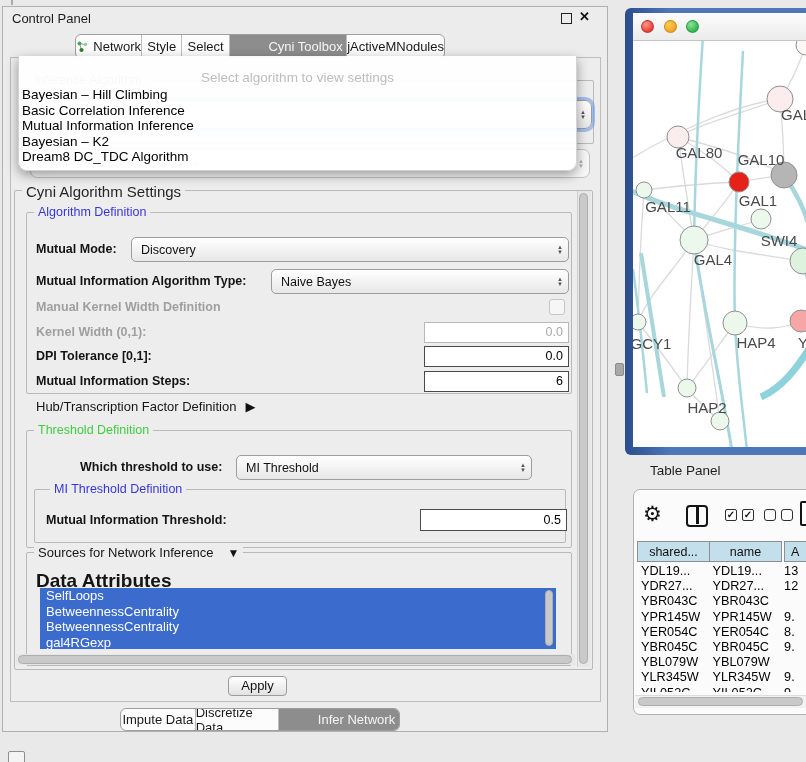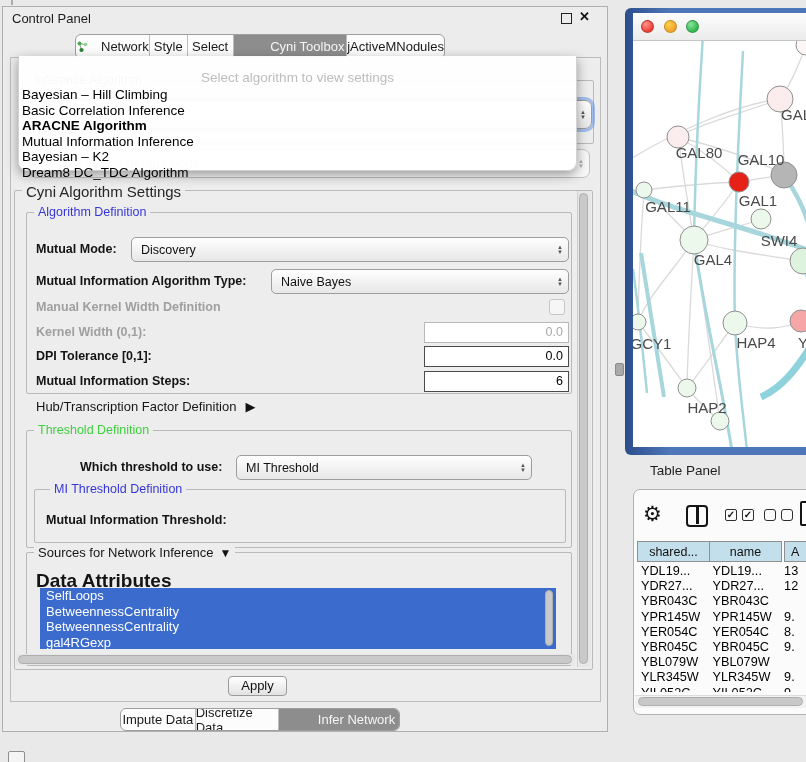--- a/index.html
+++ b/index.html
@@ -3,21 +3,21 @@
 <meta charset="utf-8">
 <style>
   html,body{margin:0;padding:0;}
   body{width:806px;height:762px;overflow:hidden;background:#e9e9e9;
        font-family:"Liberation Sans",sans-serif;-webkit-font-smoothing:antialiased;}
   #stage{position:relative;width:806px;height:762px;overflow:hidden;}
   .abs{position:absolute;}
   
   .panel{background:#ececec;border:1px solid #b0b0b0;}
   .seg{display:flex;border:1px solid #9e9e9e;border-radius:6px;background:#fcfcfc;overflow:hidden;}
-  .seg .sg{display:flex;align-items:center;justify-content:center;font-size:13px;color:#1a1a1a;border-left:1px solid #bdbdbd;gap:12px;}
+  .seg .sg{display:flex;align-items:center;justify-content:center;font-size:13px;color:#1a1a1a;border-left:1px solid #bdbdbd;gap:4px;}
   .seg .sg:first-child{border-left:none;}
   .seg .sel{background:#8d8d8d;color:#f5f5f5;padding-left:35px;}
   
   .grp{position:absolute;border:1px solid #b9b9b9;border-radius:2px;}
   .gttl{position:absolute;background:#ededed;padding:0 4px;font-size:12.5px;color:#262626;white-space:nowrap;}
   .blue{color:#3636d8;}
   .green{color:#3ecf3e;}
   .lblb{position:absolute;font-size:12.5px;font-weight:700;color:#141414;white-space:nowrap;}
   .lbldis{color:#9f9f9f;}
   .combo{position:absolute;height:23px;border:1px solid #9d9d9d;border-radius:5px;
@@ -116,21 +116,20 @@
     <span class="stepper" style="opacity:.45;">
       <span>▲</span>
         <span>▼</span>
     </span>
   </div>
 
   <div id="popup">
     <div class="pp-prompt">Select algorithm to view settings</div>
     <div class="pp-item">Bayesian – Hill Climbing</div>
     <div class="pp-item">Basic Correlation Inference</div>
-    <div class="pp-item pp-bold">ARACNE Algorithm</div>
     <div class="pp-item">Mutual Information Inference</div>
     <div class="pp-item">Bayesian – K2</div>
     <div class="pp-item">Dream8 DC_TDC Algorithm</div>
   </div>
 
   <div class="grp" style="left:14px;top:190px;width:577px;height:478px;"></div>
   <div class="gttl" style="left:22px;top:183px;font-size:15px;">Cyni Algorithm Settings</div>
   <div class="sbtrack" style="left:577px;top:191px;width:13px;height:476px;border-left:1px solid #cfcfcf;"></div>
   <div class="sbthumb" style="left:579px;top:193px;width:9px;height:471px;"></div>
 
@@ -180,23 +179,24 @@
     <span class="cval">MI Threshold</span>
     <span class="stepper">
         <span>▲</span>
         <span>▼</span>
       </span>
   </div>
 
   <div class="grp" style="left:34px;top:489px;width:530px;height:52px;"></div>
   <div class="gttl blue" style="left:50px;top:482px;">MI Threshold Definition</div>
   <div class="lblb" style="left:46px;top:513px;">Mutual Information Threshold:</div>
+  <div class="field fen" style="left:420px;top:509px;width:140px;height:20px;line-height:20px;">0.5</div>
 
   <div class="grp" style="left:26px;top:552px;width:544px;height:112px;"></div>
-  <div class="gttl" style="left:34px;top:545px;display:flex;align-items:center;gap:6px;font-size:13px;color:#161616;">
+  <div class="gttl" style="left:34px;top:545px;display:flex;align-items:center;gap:14px;font-size:13px;color:#161616;">
     <span>Sources for Network Inference</span>
     <span style="font-size:12px;color:#111;">▼</span>
   </div>
   <div class="lblb" style="left:36px;top:570px;font-size:19px;">Data Attributes</div>
 
   <div class="attr-list">
     <div class="attr-item">SelfLoops</div>
     <div class="attr-item">BetweennessCentrality</div>
     <div class="attr-item">BetweennessCentrality</div>
     <div class="attr-item">gal4RGexp</div>

